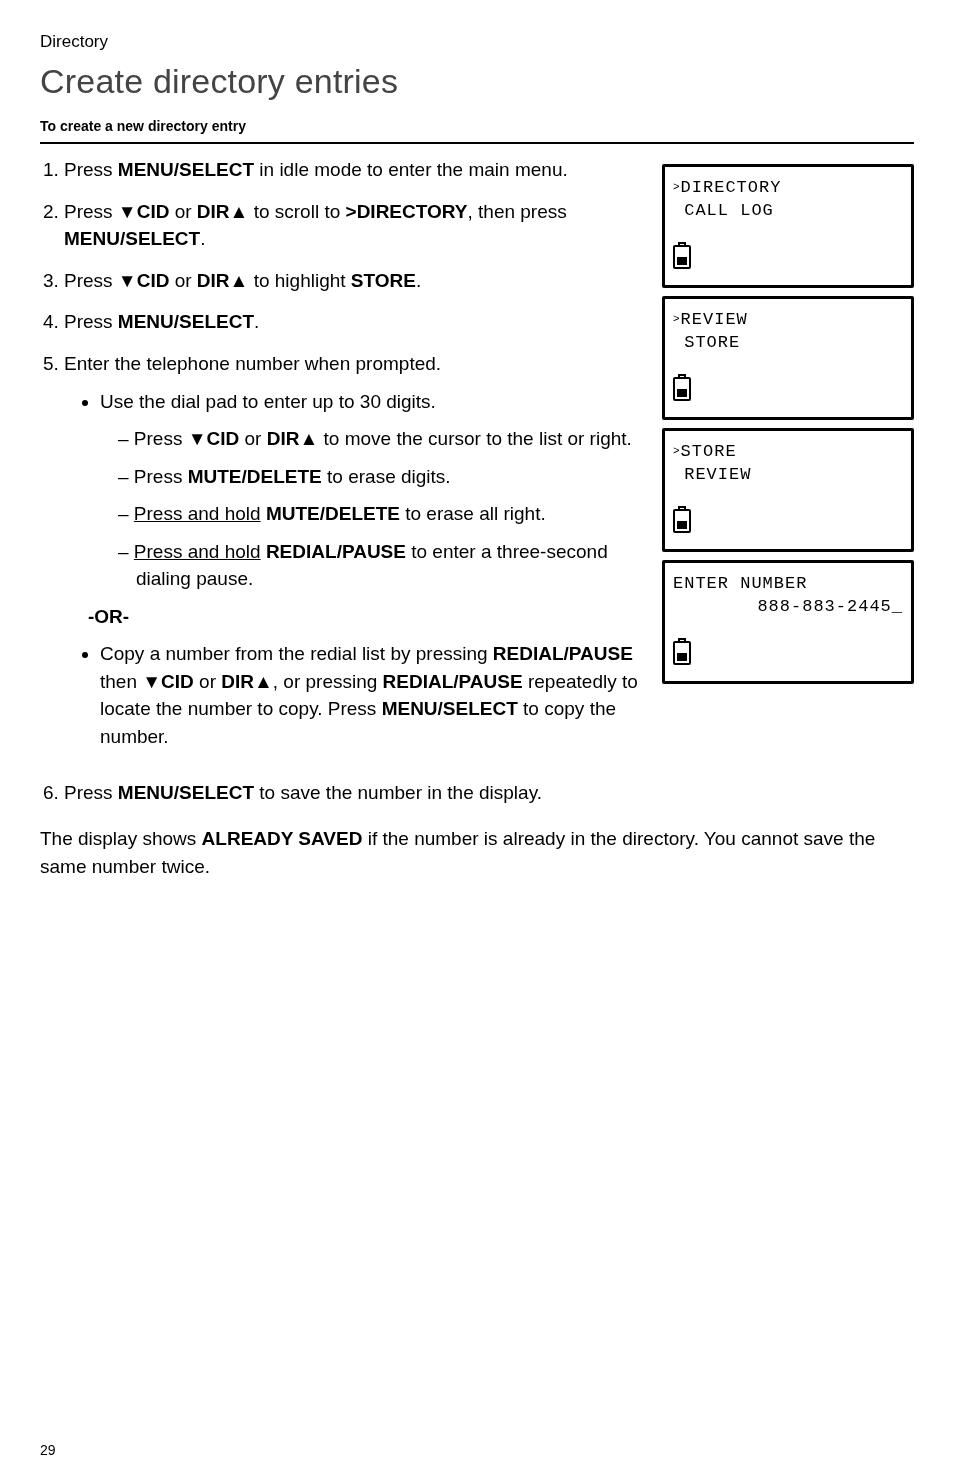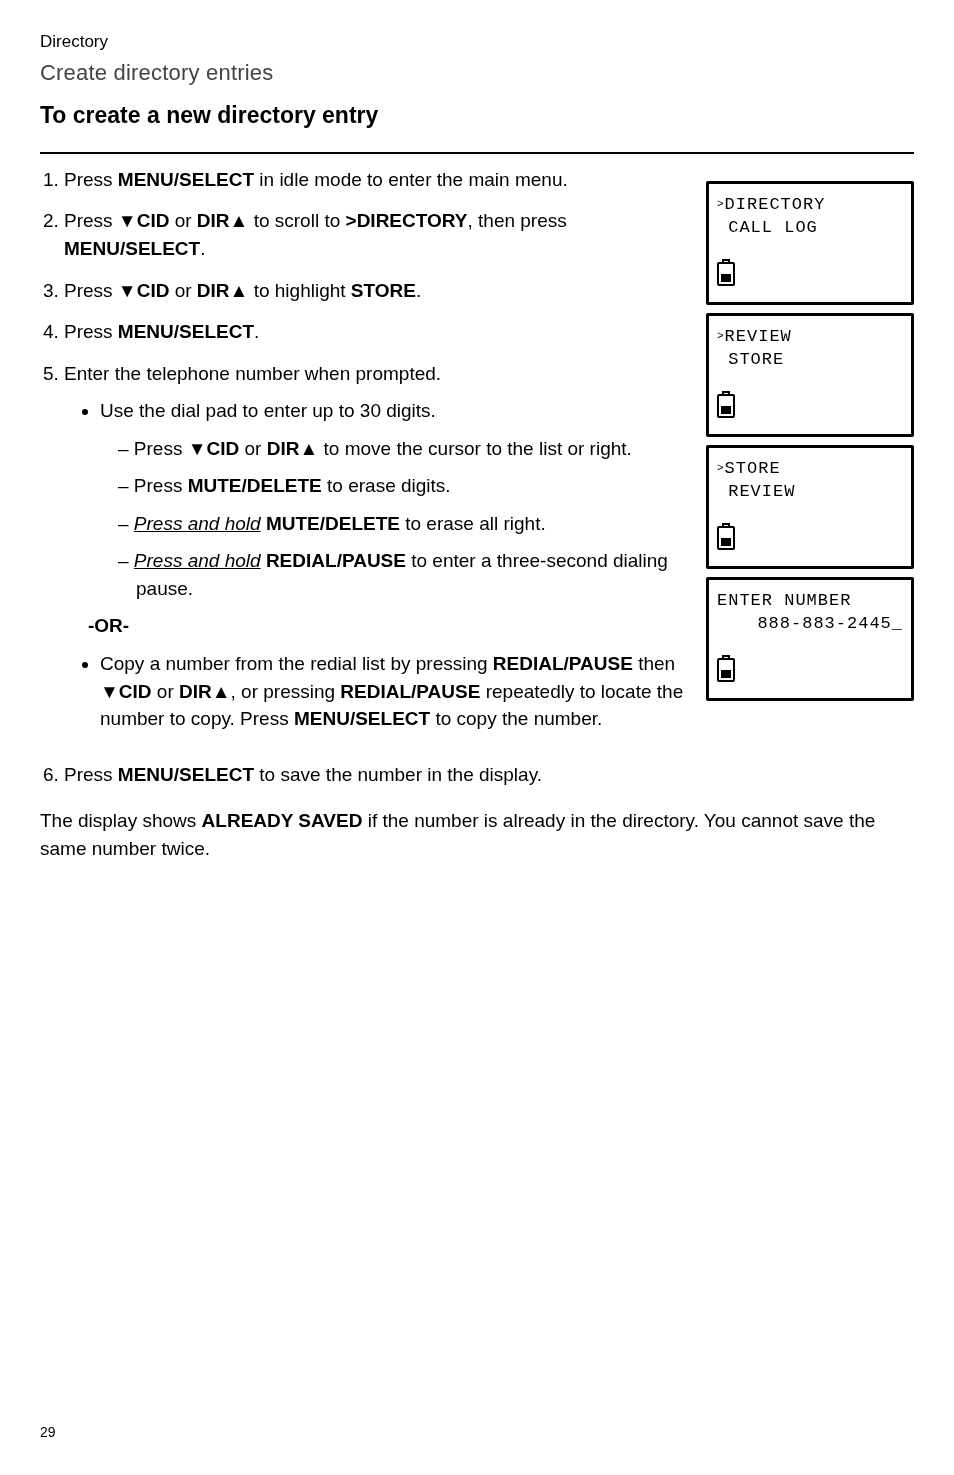--- a/index.html
+++ b/index.html
@@ -10,31 +10,31 @@
     color: #000;
     line-height: 1.45;
     background: #fff;
     width: 874px;
   }
   .breadcrumb {
     font-size: 17px;
     margin-bottom: 2px;
   }
   h1 {
-    font-size: 22px;
+    font-size: 34px;
     font-weight: 400;
     margin: 0 0 10px 0;
     color: #444;
     letter-spacing: 0.2px;
   }
   h2 {
-    font-size: 23px;
+    font-size: 14px;
     font-weight: 700;
     margin: 0 0 4px 0;
-    padding-bottom: 20px;
+    padding-bottom: 6px;
     border-bottom: 2px solid #000;
   }
   ol.steps {
     margin: 8px 0 0 0;
     padding-left: 24px;
   }
   ol.steps > li {
     margin-bottom: 14px;
   }
   ul.bullets {
@@ -53,36 +53,36 @@
   ul.dashes > li {
     margin-bottom: 10px;
     text-indent: -18px;
     padding-left: 18px;
   }
   ul.dashes > li::before {
     content: "– ";
   }
   b { font-weight: 700; }
   .smallcaps { font-variant: small-caps; font-weight: 700; }
-  .u { text-decoration: underline; font-style: italic; }
+  .u { text-decoration: underline; }
   .keyglyph { font-family: Liberation Sans, sans-serif; }
   .two-col {
     display: flex;
     align-items: flex-start;
     gap: 8px;
   }
   .left-col {
     flex: 1;
   }
   .right-col {
-    width: 208px;
+    width: 252px;
     display: flex;
     flex-direction: column;
     gap: 8px;
-    margin-top: 23px;
+    margin-top: 16px;
   }
   .lcd {
     border: 3px solid #000;
     border-radius: 2px;
     padding: 10px 8px 8px 8px;
     background: #fff;
     font-family: "Courier New", monospace;
     letter-spacing: 1px;
     height: 100px;
     display: flex;

